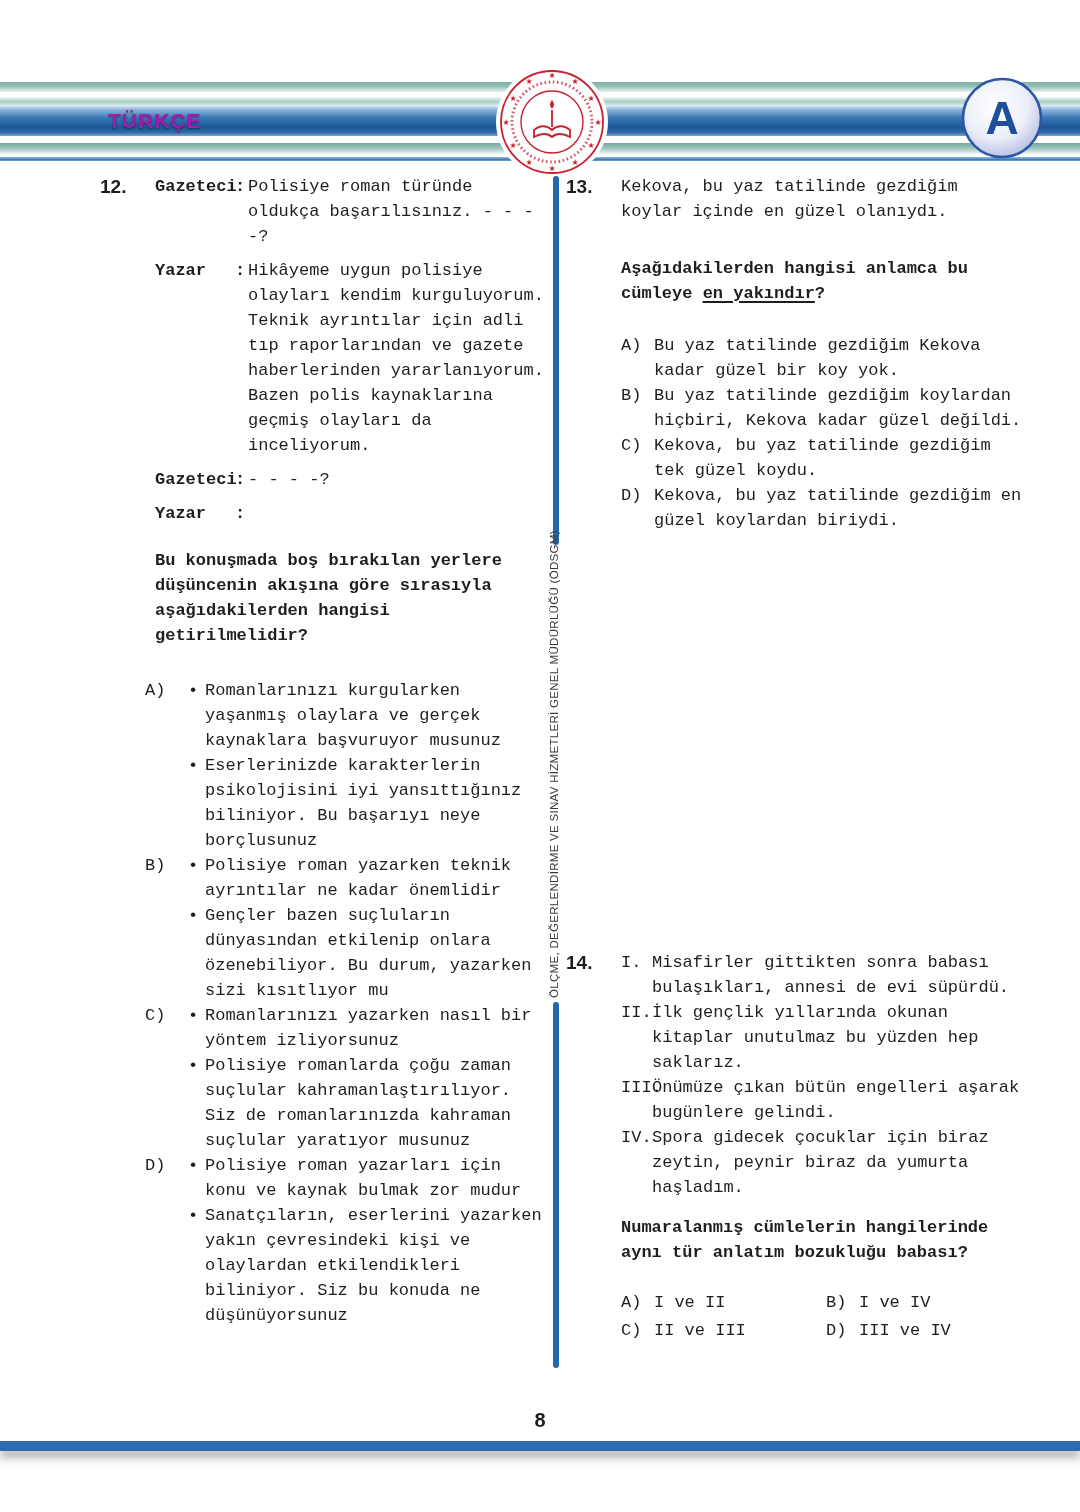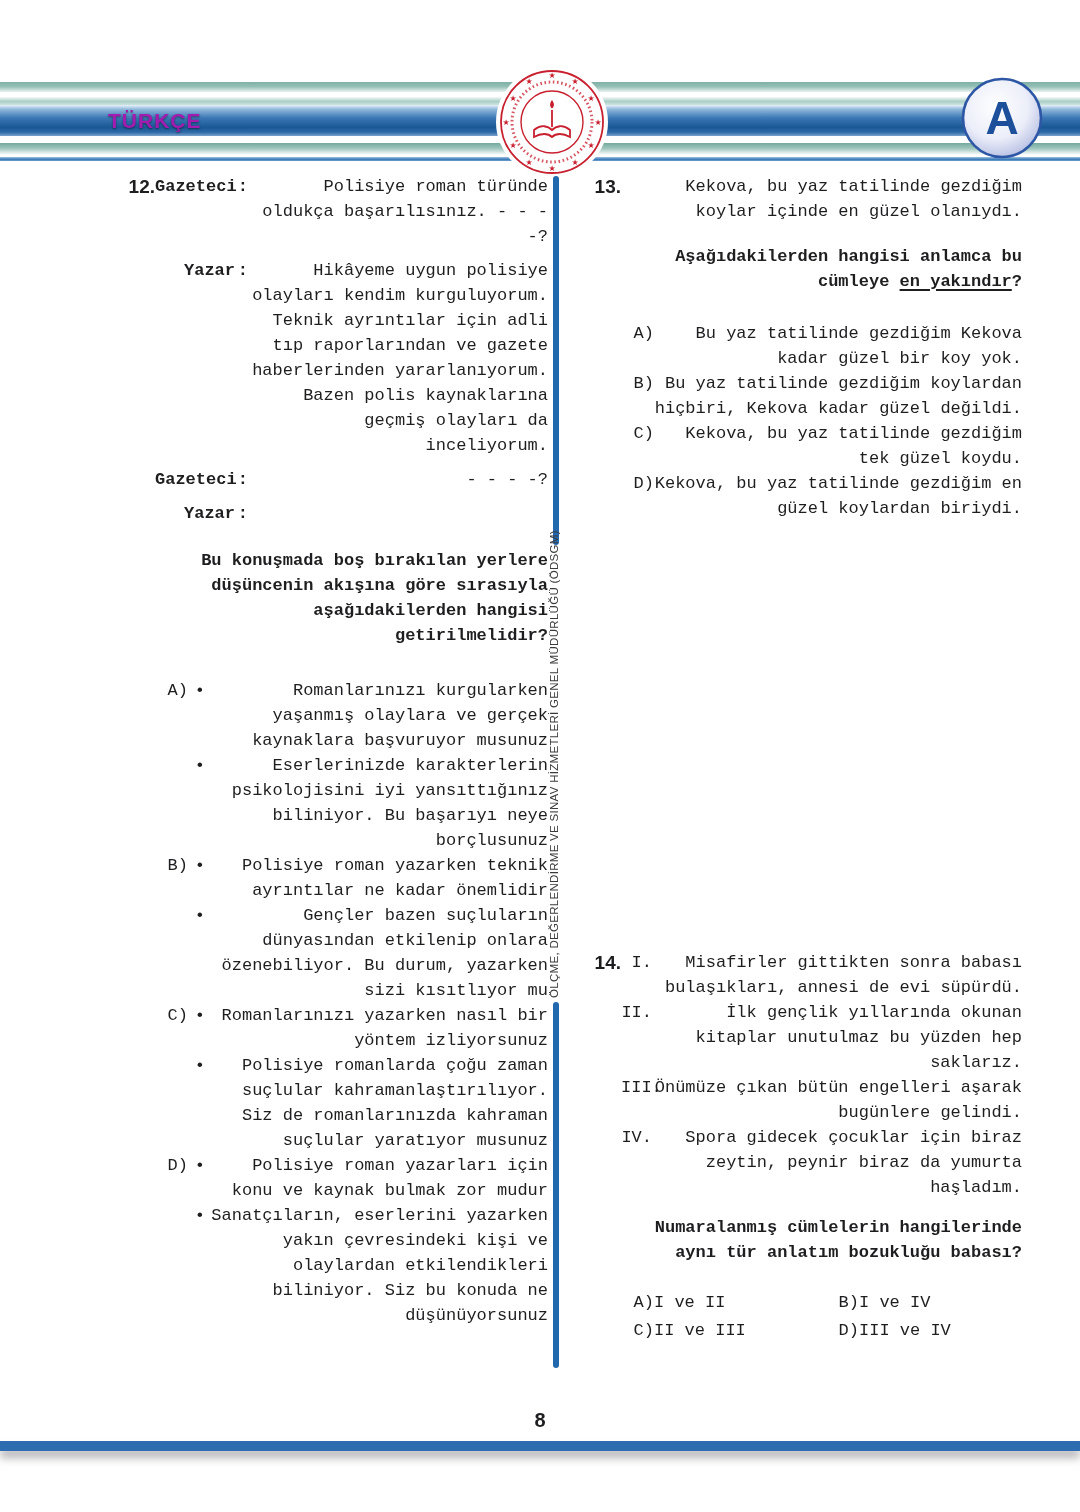--- a/index.html
+++ b/index.html
@@ -30,39 +30,39 @@
   .vert-text{
     position:absolute;left:541px;top:552px;width:26px;height:446px;
     writing-mode:vertical-rl;transform:rotate(180deg);
     font-size:11.5px;line-height:26px;letter-spacing:.3px;color:#3a3a3c;
     text-align:center;white-space:nowrap;
   }
   
   .col{position:absolute;top:174px;}
   .col-left{left:100px;width:448px;}
   .col-right{left:566px;width:456px;height:1220px;}
-  .qrow{display:flex;text-align:right;}
+  .qrow{display:flex;}
   .qnum{flex:none;width:55px;font-weight:bold;font-size:19px;line-height:25px;}
   .qbody{flex:1;min-width:0;font-family:Liberation Mono, monospace;}
   
   .drow{display:flex;margin-bottom:9px;}
   .drow:last-of-type{margin-bottom:0;}
   .speaker{flex:none;width:80px;font-weight:bold;}
   .colon{flex:none;width:13px;font-weight:bold;}
   .dtext{flex:1;min-width:0;}
   .stem{font-weight:bold;margin-top:22px;}
   .opts12{margin-top:30px;margin-left:-10px;}
   .opt12{display:flex;}
   .olet{flex:none;width:43px;}
   .oitems{flex:1;min-width:0;}
   .oitem{display:flex;}
   .obullet{flex:none;width:17px;}
   .otext{flex:1;min-width:0;}
   
-  .stem13{font-weight:bold;margin-top:20px;}
+  .stem13{font-weight:bold;margin-top:32px;}
   .uline{text-decoration:underline;text-decoration-thickness:2px;text-underline-offset:3px;}
   .opts{margin-top:27px;}
   .opt{display:flex;}
   .letter{flex:none;width:33px;}
   .optext{flex:1;min-width:0;}
   
   .q14{position:absolute;top:776px;left:0;width:456px;}
   .item14{display:flex;}
   .numeral{flex:none;width:31px;}
   .stem14{font-weight:bold;margin-top:15px;}

